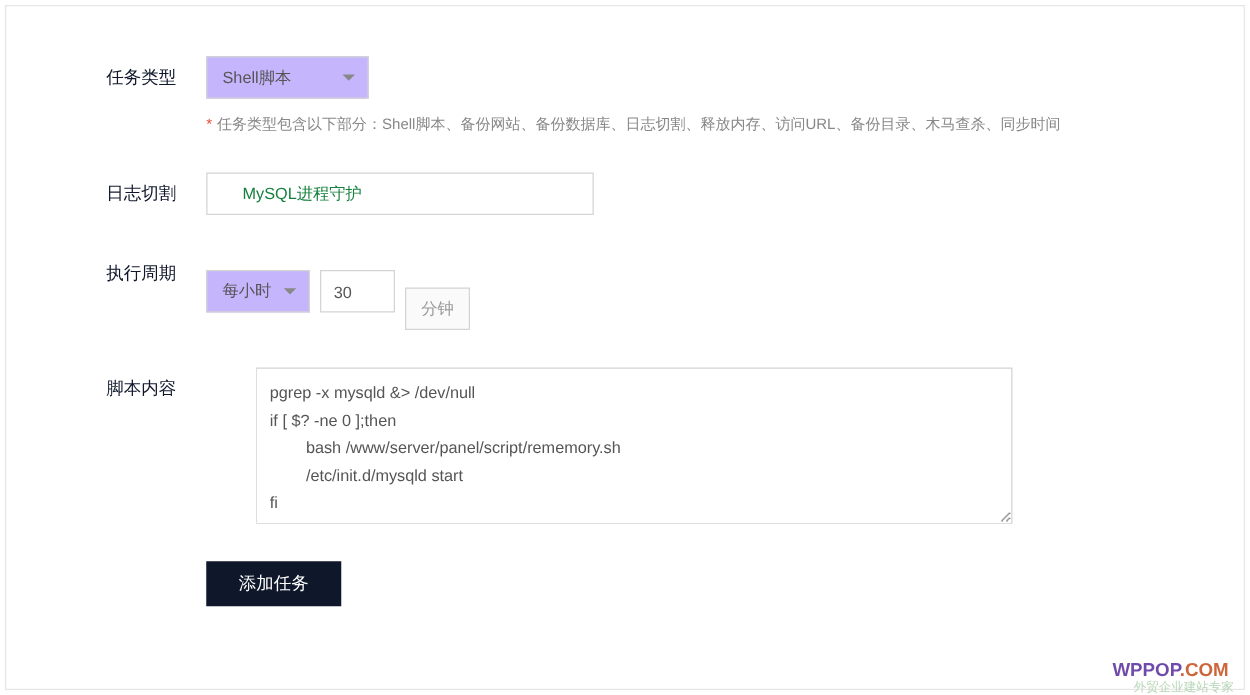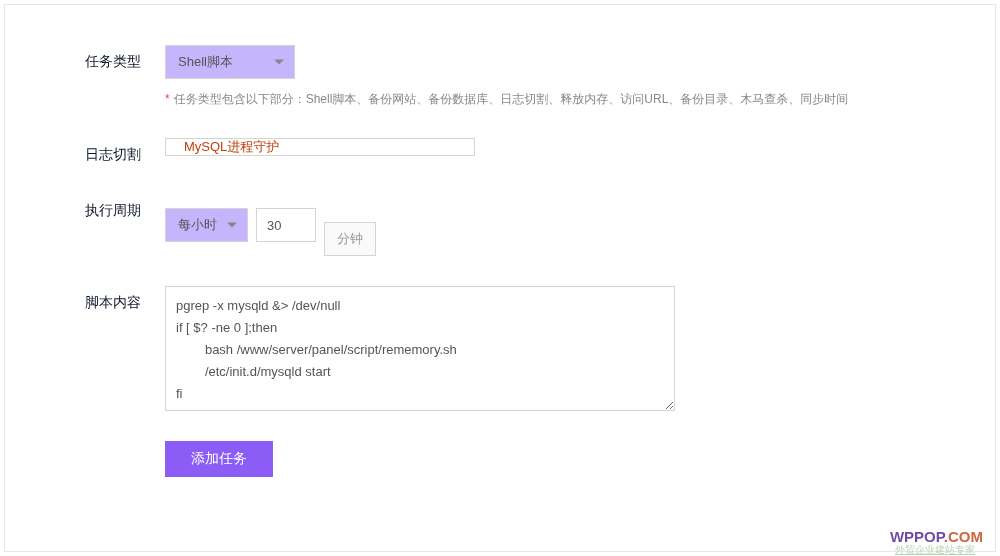--- a/index.html
+++ b/index.html
@@ -74,24 +74,24 @@
       top: 50%;
       transform: translateY(-50%);
       width: 0;
       height: 0;
       border-left: 5px solid transparent;
       border-right: 5px solid transparent;
       border-top: 5px solid #888;
     }
     .text-input {
       border: 1px solid #d4d4d4;
-      height: 18px;
-      padding: 0 18px;
-      font-size: 13px;
-      color: #c2410c;
+      height: 34px;
+      padding: 0 28px;
+      font-size: 13px;
+      color: #15803d;
       width: 310px;
       outline: none;
     }
     .num-input {
       border: 1px solid #d4d4d4;
       height: 34px;
       padding: 0 10px;
       font-size: 13px;
       color: #555;
       width: 60px;
@@ -113,58 +113,58 @@
       margin-top: 12px;
       font-size: 12px;
       color: #888;
     }
     .hint-text .star {
       color: #e74c3c;
       margin-right: 4px;
     }
     .textarea-input {
       border: 1px solid #d4d4d4;
-      width: 510px;
+      width: 605px;
       height: 125px;
       padding: 8px 10px;
       font-size: 13px;
       color: #555;
       font-family: Arial, sans-serif;
       line-height: 1.7;
       outline: none;
       resize: both;
+      margin-left: 40px;
     }
     .submit-btn {
-      background: #8b5cf6;
+      background: #0f172a;
       color: #fff;
       border: none;
       height: 36px;
       padding: 0 26px;
       font-size: 14px;
       cursor: pointer;
     }
     .watermark {
       position: absolute;
       right: 12px;
       bottom: 6px;
       font-size: 15px;
       font-weight: bold;
       font-family: Arial, sans-serif;
       opacity: 0.8;
     }
     .watermark .p1 { color: #4c1d95; }
     .watermark .p2 { color: #c2410c; }
     .watermark-sub {
       position: absolute;
-      right: 20px;
+      right: 8px;
       bottom: -6px;
       font-size: 10px;
       color: #b7d6b7;
       font-family: "Microsoft YaHei", Arial;
-      text-decoration: underline;
     }
   </style>
 </head>
 <body>
 
 <div class="panel">
 
   <div class="form-area">
 
     <div class="form-row">

